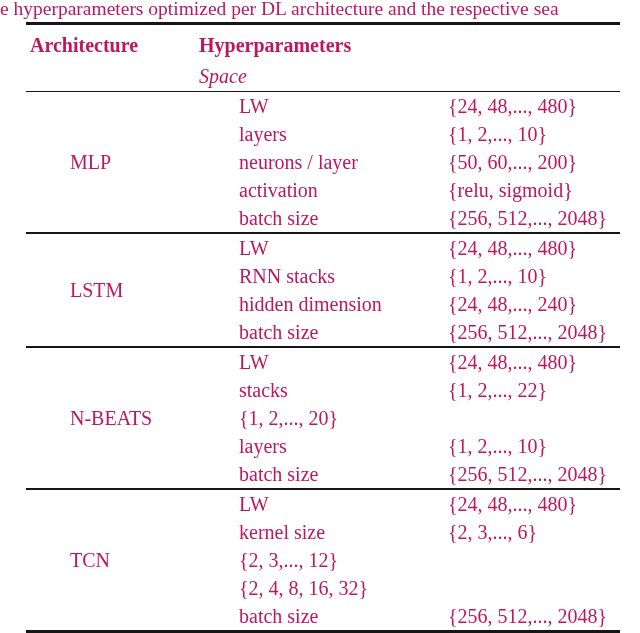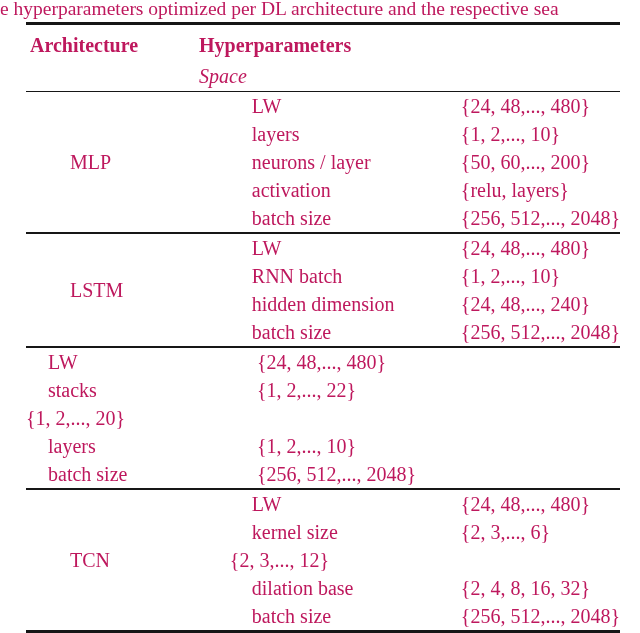--- a/index.html
+++ b/index.html
@@ -26,21 +26,21 @@
   .col-arch  { width:173px; box-sizing:border-box; padding-left:4px; }
   .col-name  { width:209px; box-sizing:border-box; }
   .col-space { flex:1; white-space:nowrap; }
   .section { display:flex; font-size:20px; }
   .arch-cell {
     width:173px; box-sizing:border-box; padding-left:4px;
     display:flex; align-items:center;margin-left:40px;
   }
   .rows { flex:1; }
   .row { display:flex; line-height:28px; }
-  .cell-name  { width:209px; box-sizing:border-box;margin-left:22px; }
+  .cell-name  { width:209px; box-sizing:border-box; }
   .cell-space { flex:1; white-space:nowrap; }
 </style>
 </head>
 <body>
 
 <div id="page">
 
   <div class="caption">e hyperparameters optimized per DL architecture and the respective sea</div>
 
   <div class="table-wrap">
@@ -70,56 +70,57 @@
         <div class="row">
           <span class="cell-name">layers</span>
           <span class="cell-space">{1, 2,..., 10}</span>
         </div>
         <div class="row">
           <span class="cell-name">neurons / layer</span>
           <span class="cell-space">{50, 60,..., 200}</span>
         </div>
         <div class="row">
           <span class="cell-name">activation</span>
-          <span class="cell-space">{relu, layers}</span>
+          <span class="cell-space">{relu, sigmoid}</span>
         </div>
         <div class="row">
           <span class="cell-name">batch size</span>
           <span class="cell-space">{256, 512,..., 2048}</span>
         </div>
       </div>
     </div>
 
     <div class="rule light"></div>
 
     <div class="section">
       <div class="arch-cell">LSTM</div>
       <div class="rows">
         <div class="row">
           <span class="cell-name">LW</span>
           <span class="cell-space">{24, 48,..., 480}</span>
         </div>
         <div class="row">
-          <span class="cell-name">RNN batch</span>
+          <span class="cell-name">RNN stacks</span>
           <span class="cell-space">{1, 2,..., 10}</span>
         </div>
         <div class="row">
           <span class="cell-name">hidden dimension</span>
           <span class="cell-space">{24, 48,..., 240}</span>
         </div>
         <div class="row">
           <span class="cell-name">batch size</span>
           <span class="cell-space">{256, 512,..., 2048}</span>
         </div>
       </div>
     </div>
 
     <div class="rule light"></div>
 
     <div class="section">
+      <div class="arch-cell">N-BEATS</div>
       <div class="rows">
         <div class="row">
           <span class="cell-name">LW</span>
           <span class="cell-space">{24, 48,..., 480}</span>
         </div>
         <div class="row">
           <span class="cell-name">stacks</span>
           <span class="cell-space">{1, 2,..., 22}</span>
         </div>
         <div class="row">
@@ -146,21 +147,20 @@
           <span class="cell-space">{24, 48,..., 480}</span>
         </div>
         <div class="row">
           <span class="cell-name">kernel size</span>
           <span class="cell-space">{2, 3,..., 6}</span>
         </div>
         <div class="row">
           <span class="cell-space">{2, 3,..., 12}</span>
         </div>
         <div class="row">
-          <span class="cell-name">dilation base</span>
           <span class="cell-space">{2, 4, 8, 16, 32}</span>
         </div>
         <div class="row">
           <span class="cell-name">batch size</span>
           <span class="cell-space">{256, 512,..., 2048}</span>
         </div>
       </div>
     </div>
 
     <div class="rule heavy"></div>

